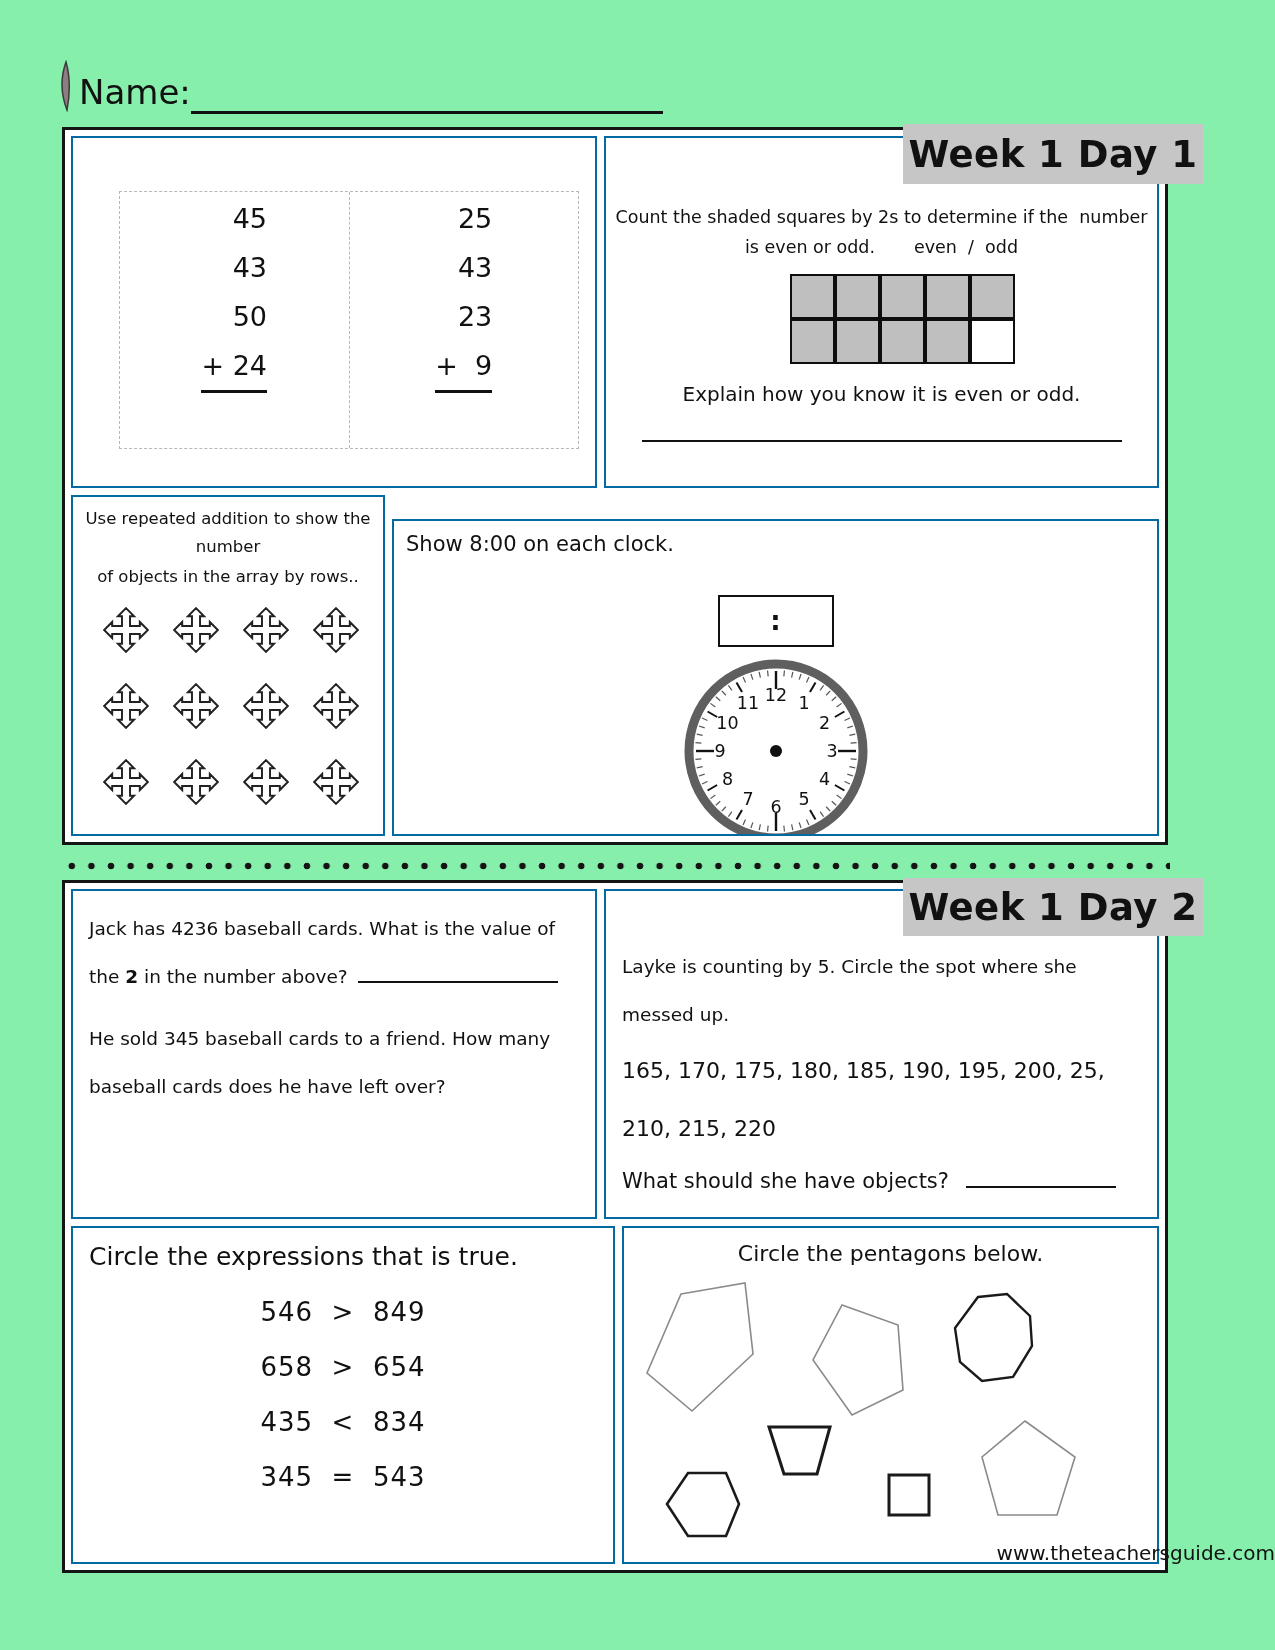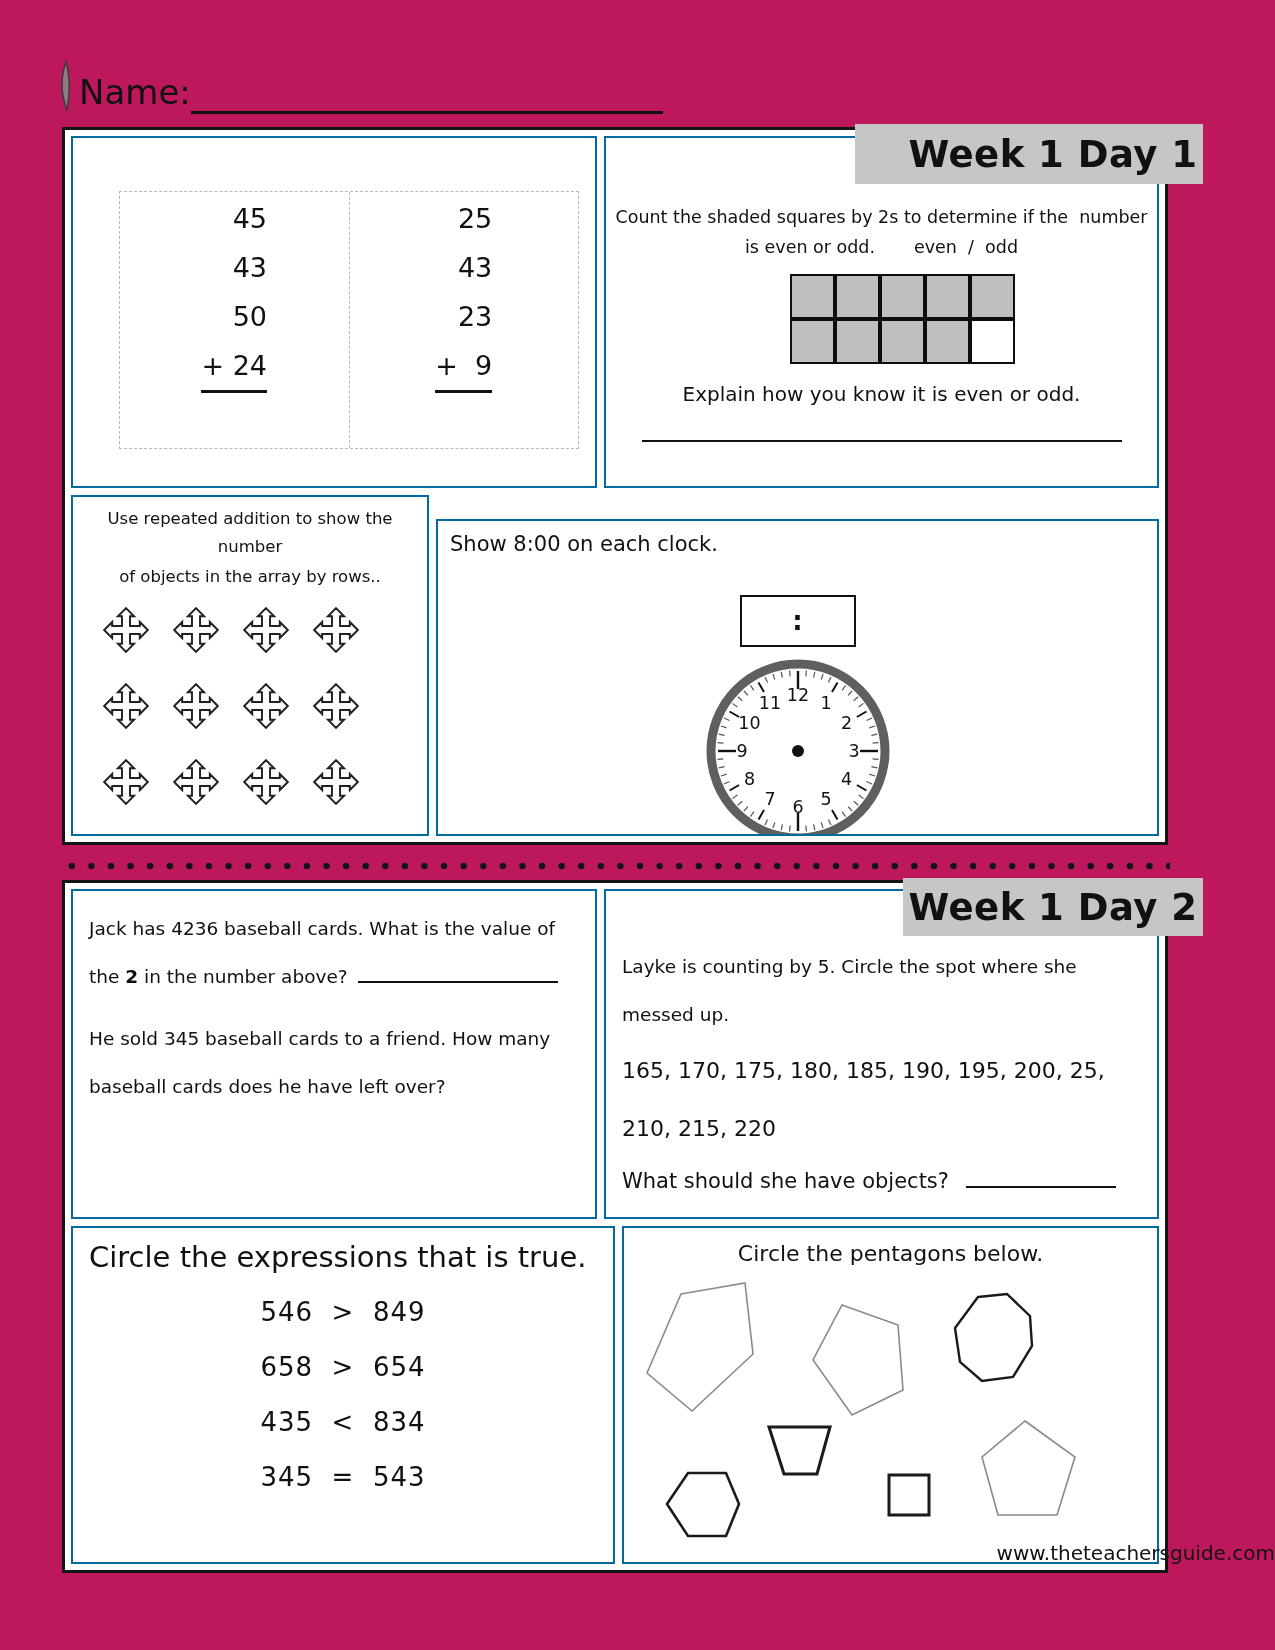--- a/index.html
+++ b/index.html
@@ -1,34 +1,34 @@
 <!DOCTYPE html>
 <html><head>
 <meta charset="utf-8">
 <style>
   html,body{margin:0;padding:0;background:#fff;}
   body{width:1275px;height:1650px;font-family:"DejaVu Sans", sans-serif;color:#111;}
-  .page{position:relative;width:1275px;height:1650px;overflow:hidden;background:#be185d;}
+  .page{position:relative;width:1275px;height:1650px;overflow:hidden;background:#86efac;}
 
   
   .name-row{position:absolute;left:56px;top:58px;display:flex;align-items:flex-end;}
   .pen{margin-right:3px;position:relative;top:2px;}
   .name-label{font-size:34px;line-height:44px;}
   .name-line{display:inline-block;width:472px;border-bottom:3px solid #111;height:40px;}
 
   
   .sect{position:absolute;left:62px;width:1106px;border:3px solid #151515;padding:6px;box-sizing:border-box;background:#fff;}
   .day1{top:127px;height:718px;}
   .day2{top:880px;height:693px;}
   .row{display:flex;gap:7px;}
   .cell{border:2px solid #0369a1;box-sizing:border-box;position:relative;background:#fff;overflow:hidden;}
 
   .banner{position:absolute;width:300px;height:60px;background:#c6c6c6;display:flex;align-items:center;justify-content:center;
           font-size:37px;font-weight:600;z-index:5;letter-spacing:0.5px;}
-  .banner.b1{top:-6px;right:-38px;padding-left:48px;}
+  .banner.b1{top:-6px;right:-38px;}
   .banner.b2{top:-5px;right:-38px;height:58px;}
 
   
   .r1{height:352px;}
   .cA{width:526px;}
   .cB{flex:1;padding-top:64px;}
   .dashed-table{margin:53px 0 0 46px;width:460px;height:258px;border:1px dashed #b8b8b8;display:flex;box-sizing:border-box;}
   .dash-col{flex:1;display:flex;justify-content:center;}
   .dash-col.first{border-right:1px dashed #b8b8b8;}
   .prob{display:inline-block;text-align:right;font-size:27px;line-height:49px;margin-top:2px;white-space:pre;}
@@ -36,21 +36,21 @@
 
   .prompt-c{font-size:17.5px;line-height:30px;text-align:center;white-space:pre;}
   .count-grid{display:grid;margin:12px 0 0 184px;width:229px;}
   .count-cell{width:45px;height:45px;border:2px solid #0d0d0d;box-sizing:border-box;background:#fff;}
   .explain{font-size:20px;margin-top:18px;text-align:center;}
   .ansline-b{width:480px;border-bottom:2.5px solid #111;margin:34px auto 0;height:0;}
 
   
   .r2{height:341px;margin-top:7px;}
   .cC{width:354px;padding:8px 12px;box-sizing:border-box;}
-  .cD{width:358px;padding:6px 10px;box-sizing:border-box;}
+  .cD{width:314px;padding:6px 10px;box-sizing:border-box;}
   .cE{flex:1;padding:8px 12px;box-sizing:border-box;margin-top:24px;}
   .prompt-l{font-size:16.5px;line-height:27px;}
   .big-rect{width:318px;height:206px;border:2px solid #222;margin:10px auto 0;}
   .units{font-size:20px;text-align:center;margin-top:13px;}
   .u-small{display:inline-block;width:62px;border-bottom:2.5px solid #111;}
   .prompt-c2{font-size:16.5px;line-height:28px;text-align:center;margin-top:2px;}
   .arrow-grid{display:grid;margin:16px 0 0 20px;gap:30px 24px;}
   .arrow-icon{width:46px;height:46px;display:block;}
   .arr-ans{width:330px;border-bottom:2px solid #111;margin:30px 0 0 8px;height:0;}
   .clock-prompt{font-size:21px;line-height:30px;}
@@ -70,21 +70,21 @@
   .wtext{font-size:18.5px;line-height:48px;}
   .u-mid{display:inline-block;width:200px;border-bottom:2.5px solid #111;margin-left:10px;}
   .u-q{display:inline-block;width:150px;border-bottom:2.5px solid #111;margin-left:10px;}
   .seq{font-size:22px;line-height:52px;margin-top:6px;white-space:pre;}
   .layke-q{font-size:21px;margin-top:14px;}
   .jack-p2{margin-top:14px;}
 
   .r4{height:338px;margin-top:7px;}
   .cH{width:544px;padding:14px 16px;box-sizing:border-box;}
   .cI{flex:1;padding:12px 0 0 0;box-sizing:border-box;}
-  .expr-title{font-size:29px;line-height:30px;}
+  .expr-title{font-size:25px;line-height:30px;}
   .expr-item{font-size:26px;text-align:center;margin-top:26px;line-height:29px;letter-spacing:1px;white-space:pre;}
   .shapes-title{font-size:22px;text-align:center;line-height:28px;}
   .shapes-svg{display:block;margin:2px 0 0 4px;}
   .tone-light{fill:none;stroke:#8a8a8a;}
   .tone-dark{fill:none;stroke:#1a1a1a;}
 
   .footer{position:absolute;top:1541px;left:0;width:100%;text-align:right;font-size:20px;}
 </style>
 </head>
 <body>

